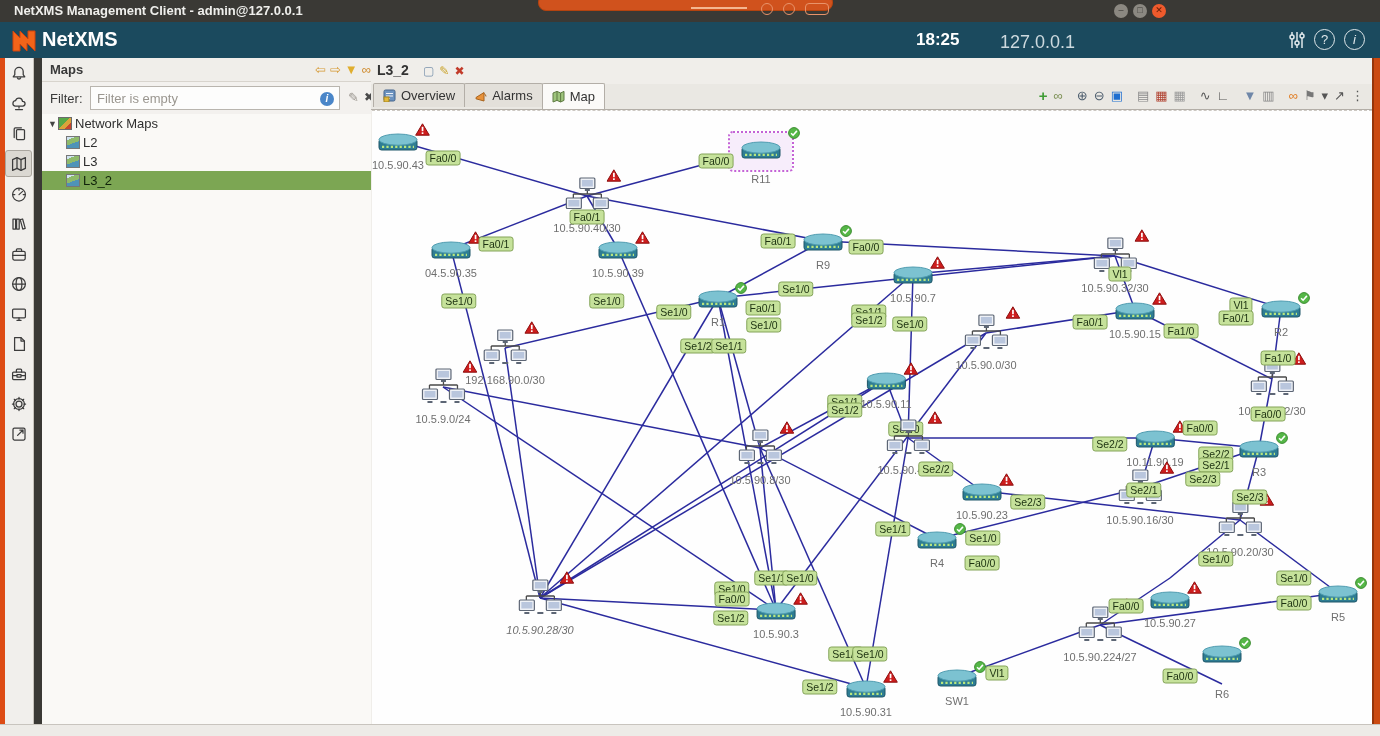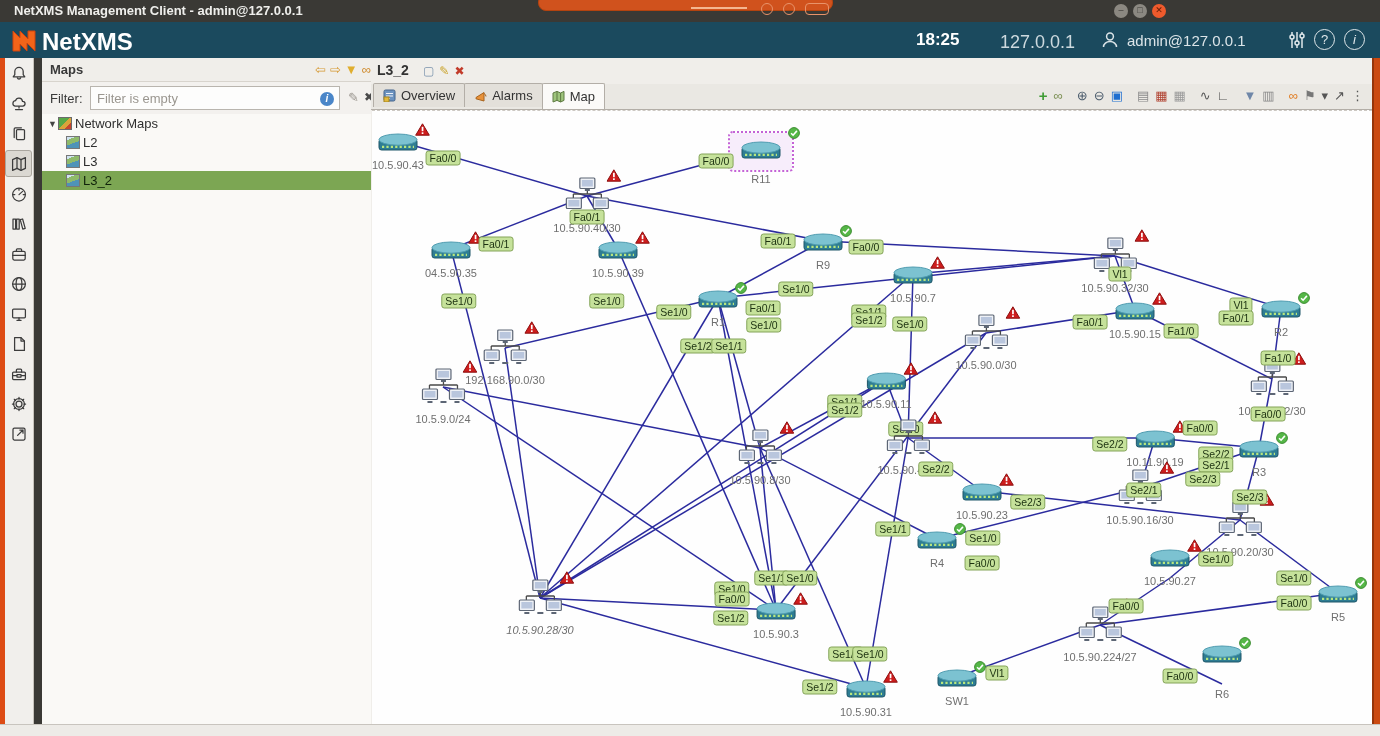--- a/index.html
+++ b/index.html
@@ -14,21 +14,21 @@
   .wbtn.close { background:#ef5a2c; color:#5e1d06; }
   #notif { position:absolute; left:538px; top:-6px; width:295px; height:17px; background:#d0521d;
     border-radius:8px; border:1px solid #b4430f; }
   #notif .bar { position:absolute; left:152px; top:12px; width:56px; height:2px; background:#f4b690; }
   #notif .c1,#notif .c2 { position:absolute; top:8px; width:12px; height:12px; border:1px solid #e8936a; border-radius:50%; }
   #notif .c1 { left:222px; } #notif .c2 { left:244px; }
   #notif .r1 { position:absolute; left:266px; top:8px; width:24px; height:12px; border:1px solid #e8936a; border-radius:4px; }
   
   #appheader { position:absolute; left:0; top:22px; width:1380px; height:36px; background:#1b4a5e; }
   #logo { position:absolute; left:10px; top:4px; width:28px; height:28px; }
-  #brand { position:absolute; left:42px; top:6px; color:#fff; font-size:24px; font-weight:bold; }
+  #brand { position:absolute; left:42px; top:6px; color:#fff; font-size:20px; font-weight:bold; }
   #hdr-time { position:absolute; left:916px; top:8px; color:#fff; font-size:17px; font-weight:bold; }
   #hdr-server { position:absolute; left:1000px; top:10px; color:#cdd9de; font-size:18px; }
   #hdr-user { position:absolute; left:1100px; top:4px; display:flex; align-items:center; gap:7px;
     color:#dbe4e8; font-size:15px; height:28px; }
   .hicon { position:absolute; top:7px; width:22px; height:22px; color:#e8eef1; }
   .ring { border:1.6px solid #dfe7ea; border-radius:50%; text-align:center; font-size:13px;
     line-height:19px; color:#dfe7ea; }
   
   #edgeL { position:absolute; left:0; top:58px; width:5px; height:666px; background:#dd4b14; }
   #edgeR { position:absolute; left:1372px; top:58px; width:8px; height:666px; background:#cb4a11; border-left:2px solid #96350a; }
@@ -113,27 +113,20 @@
     </div>
 </div>
 
 <div id="appheader">
   <svg id="logo" viewBox="0 0 28 28">
     <path d="M3,25 V5 l7,7 V5 l8,8 V5 h7 v20 l-8,-8 v8 l-7,-7 v7 z" fill="#f26419" stroke="#d0430c" stroke-width="1"></path>
   </svg>
   <span id="brand">NetXMS</span>
   <span id="hdr-time">18:25</span>
   <span id="hdr-server">127.0.0.1</span>
-  <span id="hdr-user">
-    <svg width="20" height="20" viewBox="0 0 20 20">
-      <circle cx="10" cy="6.5" r="3.4" fill="none" stroke="#dbe4e8" stroke-width="1.5"></circle>
-      <path d="M3.5,17 a6.5,5.5 0 0 1 13,0" fill="none" stroke="#dbe4e8" stroke-width="1.5"></path>
-    </svg>
-    <span>admin@127.0.0.1</span>
-  </span>
   <svg class="hicon" style="left:1286px" width="22" height="22" viewBox="0 0 22 22">
     <g stroke="#dfe7ea" stroke-width="1.5" fill="none">
       <path d="M6,3 v16 M11,3 v16 M16,3 v16"></path>
       <circle cx="6" cy="8" r="2" fill="#1b4a5e"></circle>
         <circle cx="11" cy="14" r="2" fill="#1b4a5e"></circle>
         <circle cx="16" cy="7" r="2" fill="#1b4a5e"></circle>
     </g>
   </svg>
   <span class="hicon ring" style="left:1314px;width:21px;height:21px">?</span>
   <span class="hicon ring" style="left:1344px;width:21px;height:21px;font-style:italic">i</span>
@@ -811,21 +804,21 @@
               <rect x="7" y="33" width="5" height="2"></rect>
               <rect x="34" y="33" width="5" height="2"></rect>
             </g>
           </svg><span class="stat" style="right: -11px; top: -9px;"><svg width="15" height="13" viewBox="0 0 15 13">
               <path d="M7.5,.8 L14.3,12.2 H.7 Z" fill="#ce1d1d" stroke="#8c0f0f"></path>
               <rect x="6.7" y="3.8" width="1.7" height="4.4" fill="#fff"></rect>
               <rect x="6.7" y="9.3" width="1.7" height="1.7" fill="#fff"></rect>
             </svg></span></div>
         <div class="nlabel">10.5.90.20/30</div>
       </div>
-      <div class="node" style="left: 798px; top: 436px;">
+      <div class="node" style="left: 798px; top: 478px;">
         <div class="iconwrap"><svg width="42" height="21" viewBox="0 0 42 21">
             <rect x="2" y="8" width="38" height="11" rx="2.5" fill="#2e7d93" stroke="#1e5668"></rect>
             <ellipse cx="21" cy="8.6" rx="19" ry="5.6" fill="#7cc2d1" stroke="#4f9cb0"></ellipse>
             <path d="M5,15.8 h32" stroke="#b8e77f" stroke-width="2.2" stroke-dasharray="2.2 2.2"></path>
           </svg><span class="stat" style="right: -11px; top: -9px;"><svg width="15" height="13" viewBox="0 0 15 13">
               <path d="M7.5,.8 L14.3,12.2 H.7 Z" fill="#ce1d1d" stroke="#8c0f0f"></path>
               <rect x="6.7" y="3.8" width="1.7" height="4.4" fill="#fff"></rect>
               <rect x="6.7" y="9.3" width="1.7" height="1.7" fill="#fff"></rect>
             </svg></span></div>
         <div class="nlabel">10.5.90.27</div>

